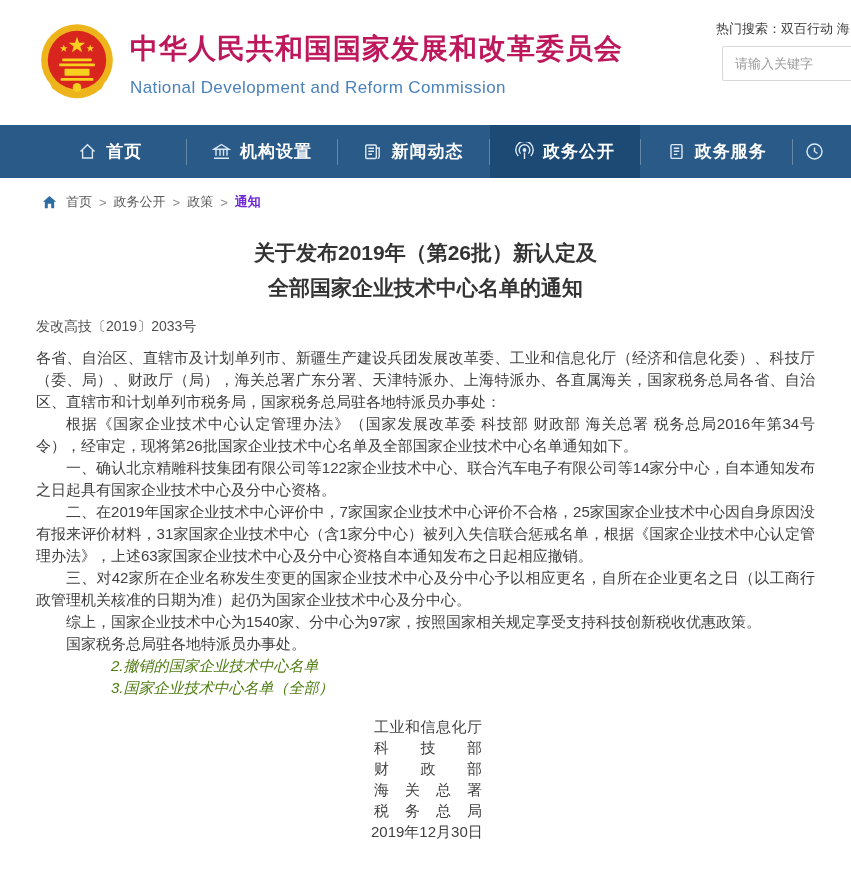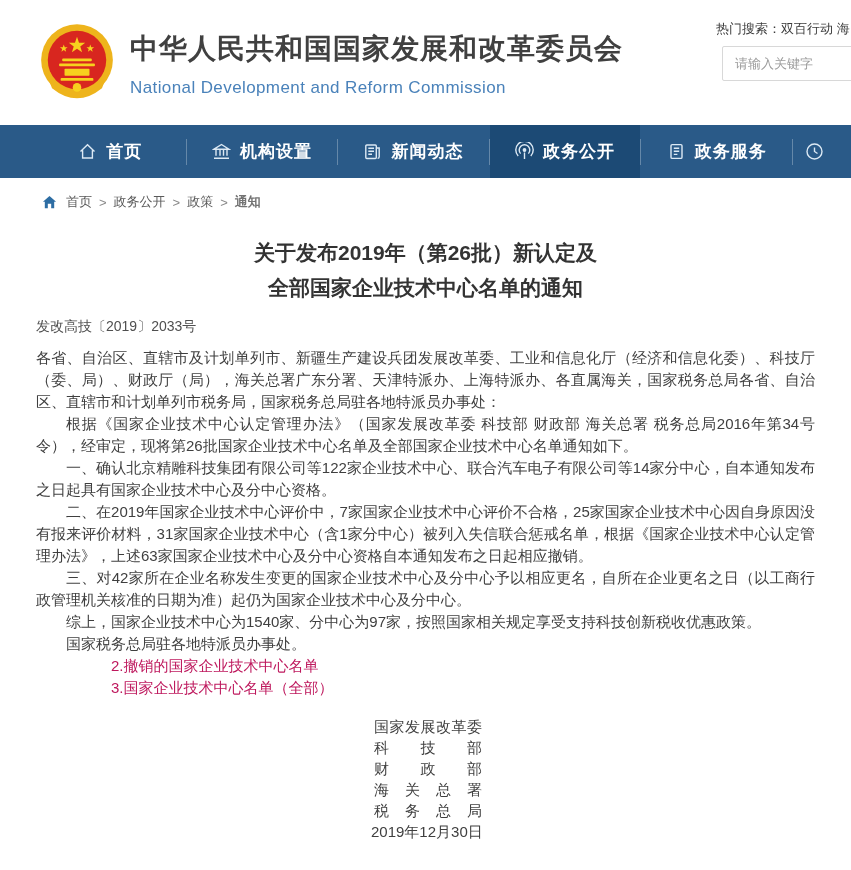--- a/index.html
+++ b/index.html
@@ -5,21 +5,21 @@
   * { margin:0; padding:0; box-sizing:border-box; }
   html,body { background:#fff; }
   body { font-family:"Liberation Sans", sans-serif; }
   .page { position:relative; width:851px; height:870px; overflow:hidden; background:#fff; }
 
   
   .site-header { position:relative; height:125px; background:#fff; }
   .brand { position:absolute; left:38px; top:18px; display:flex; align-items:center; }
   .emblem { width:78px; height:92px; flex:0 0 auto; }
   .brand-text { margin-left:14px; }
-  .site-title-zh { font-size:28px; font-weight:bold; color:#404040; letter-spacing:1px; white-space:nowrap; }
+  .site-title-zh { font-size:28px; font-weight:bold; color:#be185d; letter-spacing:1px; white-space:nowrap; }
   .site-title-en { font-size:17px; color:#4a82ba; margin-top:10px; letter-spacing:.4px; white-space:nowrap; }
   .hot-search { position:absolute; left:716px; top:20px; width:135px; overflow:hidden; white-space:nowrap; font-size:13px; color:#3c3c3c; }
   .search-input { position:absolute; left:722px; top:46px; width:165px; height:35px; border:1px solid #d8d8d8; border-radius:2px; padding:0 12px; font-size:13px; color:#333; font-family:inherit; outline:none; }
   .search-input::placeholder { color:#9b9b9b; }
 
   
   .main-nav { position:relative; height:53px; background:#2a5a88; display:flex; align-items:stretch; padding-left:35px; overflow:hidden; }
   .main-nav::after { content:""; position:absolute; left:0; right:0; bottom:-6px; height:6px;
       background:linear-gradient(#00000022, transparent); }
   .nav-item { width:157px; display:flex; align-items:center; justify-content:center; gap:9px; cursor:pointer; }
@@ -28,31 +28,31 @@
   .nav-icon { width:19px; height:19px; display:inline-flex; }
   .nav-icon svg { width:19px; height:19px; stroke:#dce9f4; stroke-width:1.4; fill:none; }
   .nav-sep { width:1px; align-self:center; height:26px; background:rgba(255,255,255,.28); }
   .nav-item.partial { width:60px; justify-content:flex-start; padding-left:12px; }
 
   
   .breadcrumb { display:flex; align-items:center; gap:7px; padding:15px 0 0 42px; font-size:13px; color:#5a5a5a; }
   .crumb-home-icon { width:15px; height:15px; display:inline-flex; margin-right:2px; }
   .crumb { color:#5a5a5a; cursor:pointer; }
   .crumb-sep { color:#8a8a8a; }
-  .crumb-current { color:#737373; font-weight:bold; }
+  .crumb-current { color:#6d28d9; font-weight:bold; }
 
   
   .doc { width:779px; margin:0 auto; }
   .doc-title { text-align:center; font-size:21px; font-weight:bold; color:#333; line-height:35px; margin-top:24px; }
   .doc-number { font-size:14px; color:#4f4f4f; margin-top:13px; }
   .doc-body { margin-top:11px; }
   .body-p { font-size:15px; color:#3f3f3f; line-height:22px; text-align:justify; text-indent:2em; }
   .body-p.no-indent { text-indent:0; }
   .att-first { font-size:15px; color:#3f3f3f; line-height:22px; text-indent:2em; }
-  .att-rest { font-size:15px; color:#be185d; line-height:22px; margin-left:5em; }
+  .att-rest { font-size:15px; color:#4d7c0f; line-height:22px; margin-left:5em;font-style:italic; }
   .signature { margin-top:17px; margin-left:338px; width:108px; }
   .sig-line { font-size:15px; color:#3f3f3f; line-height:21px; text-align:justify; text-align-last:justify; }
   .sig-date { font-size:15px; color:#3f3f3f; line-height:21px; white-space:nowrap; margin-left:-3px; }
 </style>
 </head>
 <body>
 
 <div class="page">
 
   <header class="site-header">
@@ -173,21 +173,21 @@
       <p class="body-p">三、对42家所在企业名称发生变更的国家企业技术中心及分中心予以相应更名，自所在企业更名之日（以工商行政管理机关核准的日期为准）起仍为国家企业技术中心及分中心。</p>
       <p class="body-p">综上，国家企业技术中心为1540家、分中心为97家，按照国家相关规定享受支持科技创新税收优惠政策。</p>
       <p class="body-p">国家税务总局驻各地特派员办事处。</p>
 
       <div>
         <div class="att-rest">2.撤销的国家企业技术中心名单</div>
         <div class="att-rest">3.国家企业技术中心名单（全部）</div>
       </div>
 
       <div class="signature">
-        <div class="sig-line">国家发展改革委</div>
+        <div class="sig-line">工业和信息化厅</div>
         <div class="sig-line">科技部</div>
         <div class="sig-line">财政部</div>
         <div class="sig-line">海关总署</div>
         <div class="sig-line">税务总局</div>
         <div class="sig-date">2019年12月30日</div>
       </div>
     </div>
   </main>
 
 </div>

